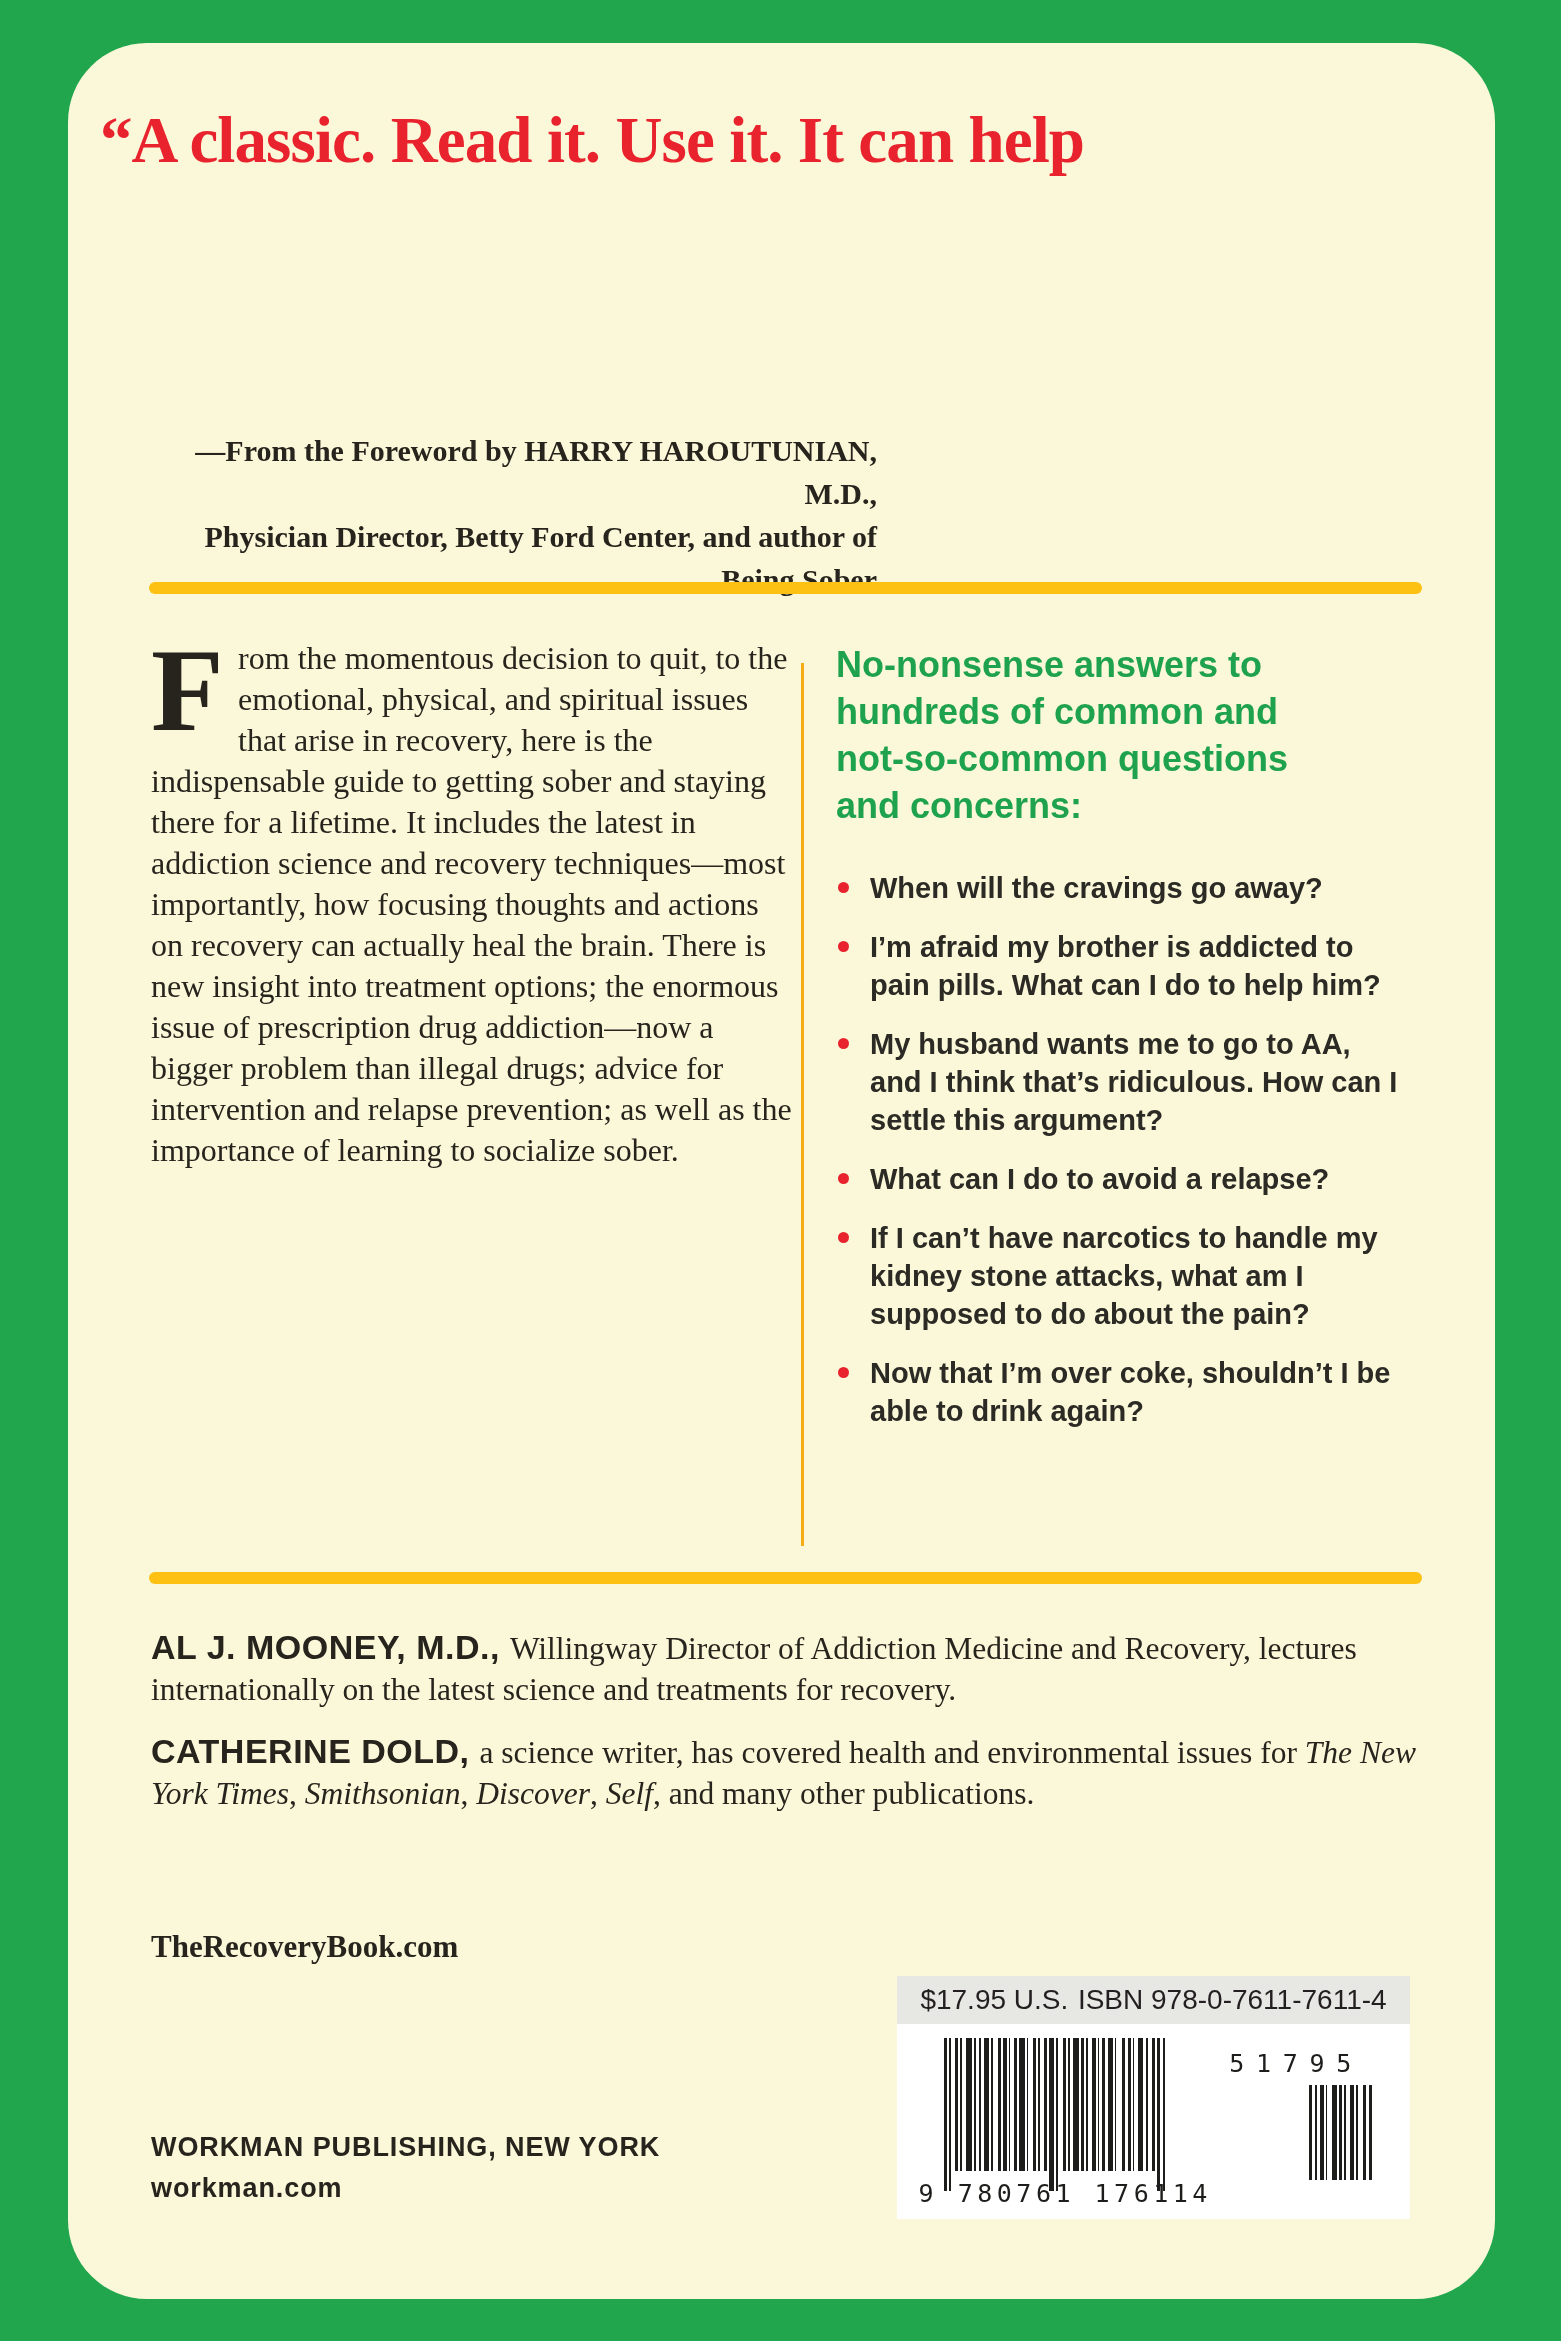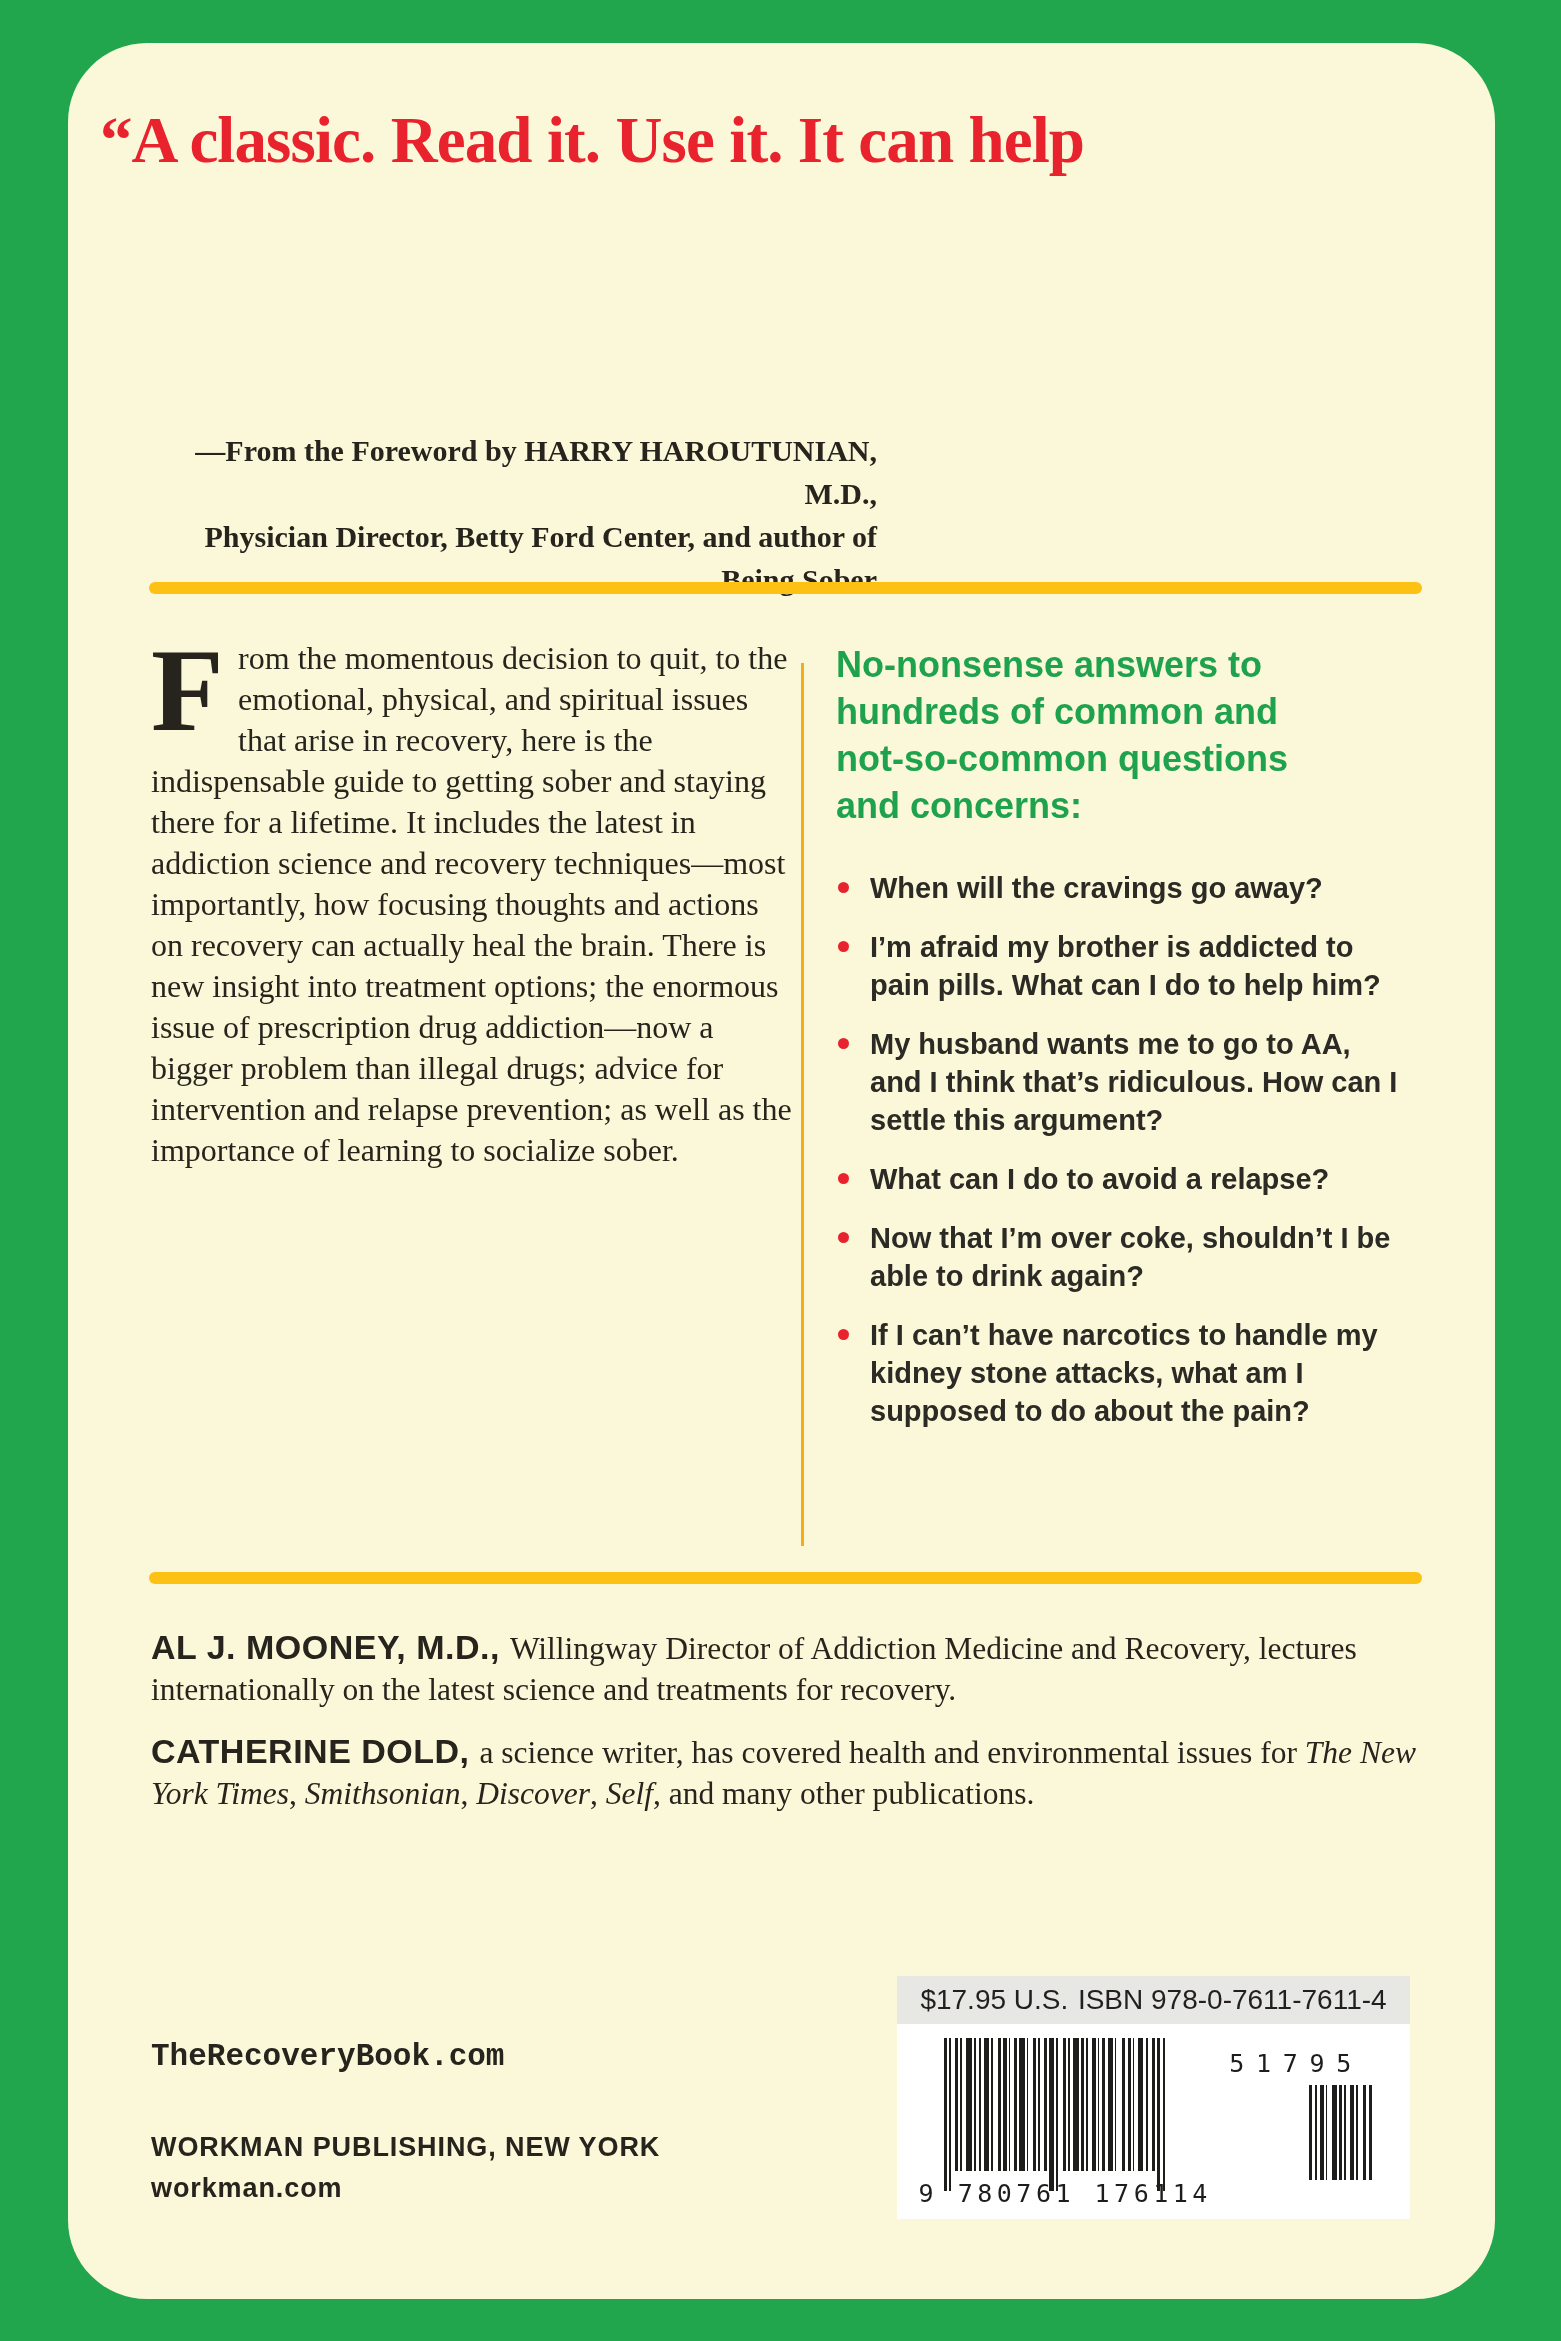--- a/index.html
+++ b/index.html
@@ -80,22 +80,22 @@
   .bio{margin-bottom:21px;}
   .seg-name{
     font-family:"Liberation Sans", sans-serif;
     font-weight:bold;font-size:34px;letter-spacing:0.5px;
   }
   .seg-serif{font-style:normal;}
   .seg-serif-italic{font-style:italic;}
 
   
   .site{
-    left:83px;top:1996px;
-    font-family:Liberation Mono, monospace;font-weight:bold;
+    left:83px;top:1886px;
+    font-family:Liberation Serif, serif;font-weight:bold;
     font-size:31px;color:#27241D;text-align:right;
   }
   .publisher{
     left:83px;top:2084px;
     font-family:"Liberation Sans", sans-serif;font-weight:bold;
     font-size:27px;line-height:41px;color:#27241D;letter-spacing:0.9px;
   }
 
   
   .barcode-block{left:829px;top:1933px;width:513px;height:243px;}
@@ -150,22 +150,22 @@
       <div>No-nonsense answers to</div>
       <div>hundreds of common and</div>
       <div>not-so-common questions</div>
       <div>and concerns:</div>
     </div>
     <div class="q-list">
       <div class="q-item"><span class="dot"></span><span>When will the cravings go away?</span></div>
       <div class="q-item"><span class="dot"></span><span>I’m afraid my brother is addicted to pain pills. What can I do to help him?</span></div>
       <div class="q-item"><span class="dot"></span><span>My husband wants me to go to AA, and I think that’s ridiculous. How can I settle this argument?</span></div>
       <div class="q-item"><span class="dot"></span><span>What can I do to avoid a relapse?</span></div>
+      <div class="q-item"><span class="dot"></span><span>If I can’t have narcotics to handle my kidney stone attacks, what am I supposed to do about the pain?</span></div>
       <div class="q-item"><span class="dot"></span><span>Now that I’m over coke, shouldn’t I be able to drink again?</span></div>
-      <div class="q-item"><span class="dot"></span><span>If I can’t have narcotics to handle my kidney stone attacks, what am I supposed to do about the pain?</span></div>
     </div>
   </div>
 
   <div class="abs rule rule-bottom"></div>
 
   <div class="abs bios">
     <div class="bio"><span class="seg-name">AL J. MOONEY, M.D., </span><span class="seg-serif">Willingway Director of Addiction Medicine and Recovery, lectures internationally on the latest science and treatments for recovery.</span></div>
     <div class="bio"><span class="seg-name">CATHERINE DOLD, </span><span class="seg-serif"> a science writer, has covered health and environmental issues for </span><span class="seg-serif-italic">The New York Times</span><span class="seg-serif">, </span><span class="seg-serif-italic">Smithsonian</span><span class="seg-serif">, </span><span class="seg-serif-italic">Discover</span><span class="seg-serif">, </span><span class="seg-serif-italic">Self</span><span class="seg-serif">, and many other publications.</span></div>
   </div>
 

